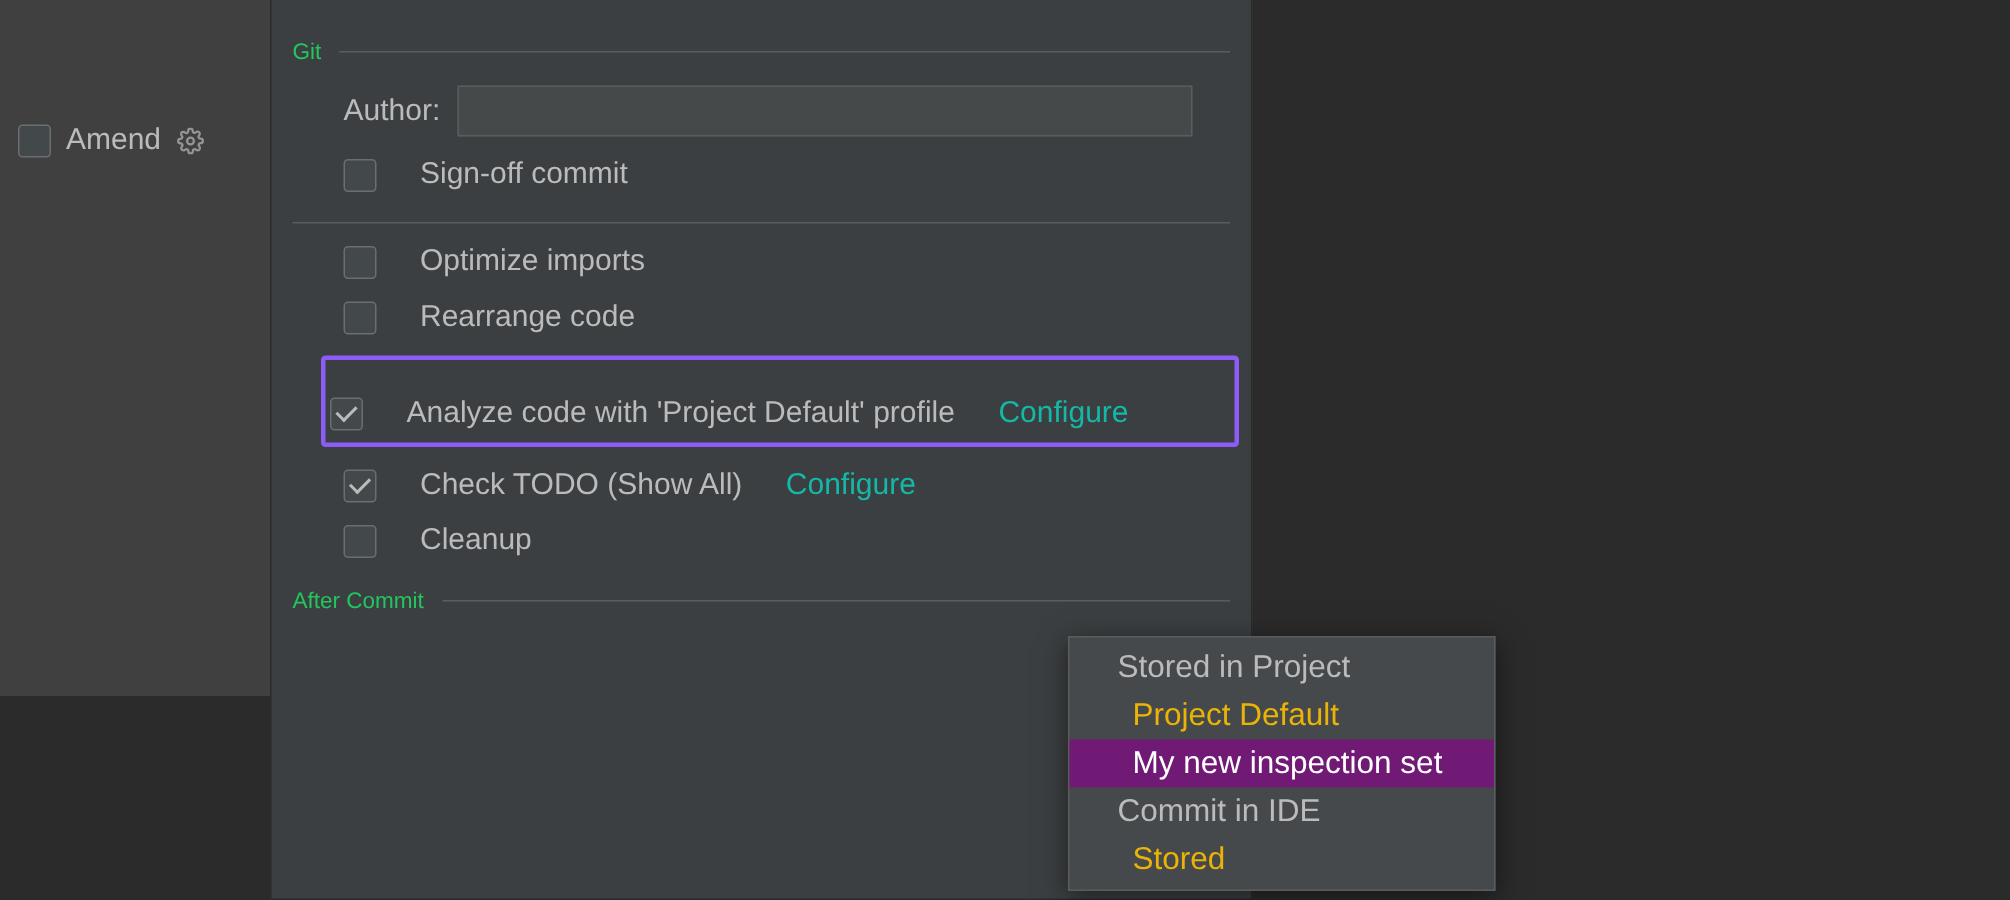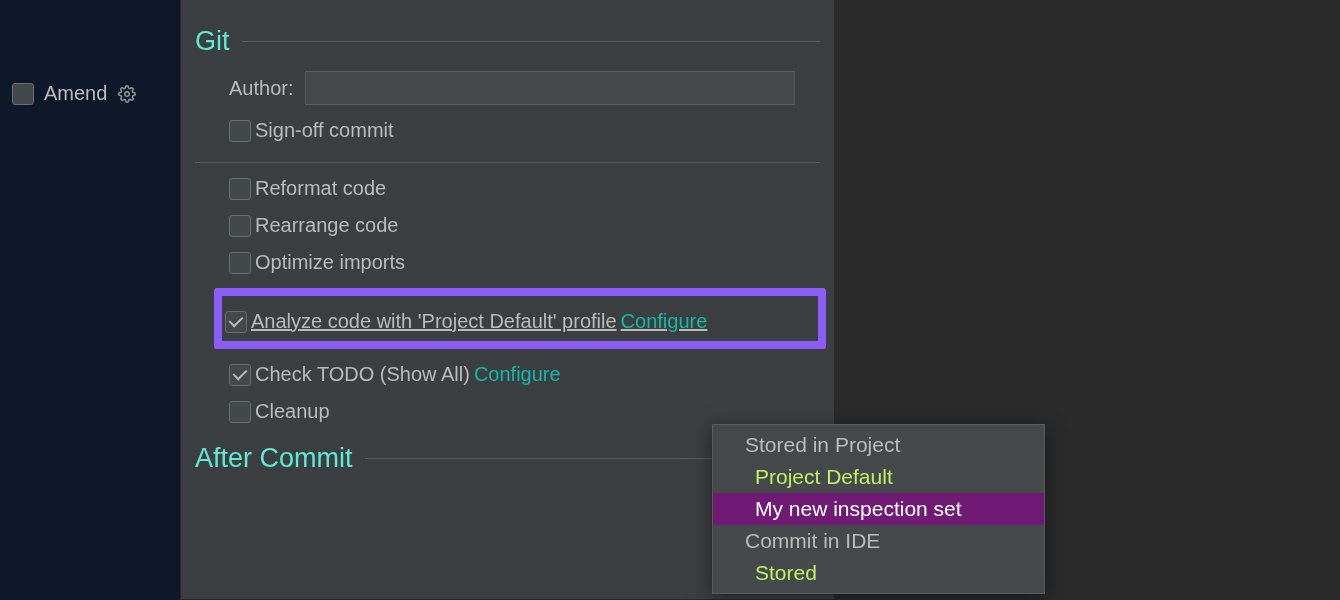--- a/index.html
+++ b/index.html
@@ -9,22 +9,22 @@
     font-family: -apple-system, BlinkMacSystemFont, "Segoe UI", sans-serif;
     font-size: 20px;
     color: #bbbbbb;
     position: relative;
   }
   .left-pane {
     position: absolute;
     left: 0;
     top: 0;
     width: 180px;
-    height: 600px;
-    background: #0f172a;
+    height: 464px;
+    background: #404040;
   }
   .amend-row {
     position: absolute;
     top: 82px;
     left: 12px;
     display: flex;
     align-items: center;
     gap: 10px;
   }
   .gear-icon {
@@ -57,22 +57,22 @@
     border-top: none;
     padding-top: 6px;
   }
   .section-header {
     display: flex;
     align-items: center;
     margin: 20px 14px 10px 14px;
     gap: 12px;
   }
   .section-header .title {
-    color: #5eead4;
-    font-size: 27px;
+    color: #22c55e;
+    font-size: 15px;
   }
   .section-header .line {
     flex: 1;
     height: 1px;
     background: #5a5d5f;
   }
   .field-row {
     display: flex;
     align-items: center;
     margin: 14px 14px 11px 48px;
@@ -86,21 +86,21 @@
     border: 1px solid #5a5d5f;
     color: #bbbbbb;
     padding: 2px 6px;
     font-size: 20px;
     outline: none;
   }
   .checkbox-row {
     display: flex;
     align-items: center;
     margin: 14px 14px 14px 48px;
-    gap: 4px;
+    gap: 29px;
     position: relative;
   }
   .checkbox {
     width: 22px;
     height: 22px;
     background: #43494a;
     border: 1px solid #6a6e70;
     border-radius: 3px;
     display: inline-flex;
     align-items: center;
@@ -113,47 +113,46 @@
     height: 11px;
     border: solid #bbbbbb;
     border-width: 0 2px 2px 0;
     transform: rotate(45deg) translate(-1px,-1px);
   }
   .link {
     color: #14b8a6;
     cursor: pointer;
   }
   .highlight-box {
-    border: 8px solid #8b5cf6;
+    border: 3px solid #8b5cf6;
     border-radius: 3px;
     margin: 4px 8px 4px 33px;
-    padding: 14px 8px 8px 3px;
-    text-decoration: underline;
+    padding: 24px 8px 8px 3px;
   }
   .highlight-box .checkbox-row {
     margin: 0 0 0 0;
   }
   .dropdown {
     position: absolute;
     left: 712px;
     top: 424px;
-    width: 333px;
+    width: 285px;
     background: #46494b;
     border: 1px solid #5a5d5f;
     box-shadow: 0 4px 18px rgba(0,0,0,0.5);
     padding: 4px 0;
   }
   .dropdown .group-label {
     padding: 4px 14px 4px 32px;
     color: #bbbbbb;
     font-size: 21px;
   }
   .dropdown .item {
     padding: 4px 14px 4px 42px;
-    color: #bef264;
+    color: #eab308;
     font-size: 21px;
     cursor: pointer;
   }
   .dropdown .item.selected {
     background: #701a75;
     color: #ffffff;
   }
 </style>
 </head>
 <body>
@@ -185,33 +184,29 @@
 
   <div class="checkbox-row">
     <span class="checkbox"></span>
     <span>Sign-off commit</span>
   </div>
 
   <div class="section-header">
     <span class="line"></span>
   </div>
 
-  <div class="checkbox-row">
-    <span class="checkbox"></span>
-    <span>Reformat code</span>
+
+  <div class="checkbox-row">
+    <span class="checkbox"></span>
+    <span>Optimize imports</span>
   </div>
 
   <div class="checkbox-row">
     <span class="checkbox"></span>
     <span>Rearrange code</span>
-  </div>
-
-  <div class="checkbox-row">
-    <span class="checkbox"></span>
-    <span>Optimize imports</span>
   </div>
 
   <div class="highlight-box">
     <div class="checkbox-row">
       <span class="checkbox checked"></span>
       <span>Analyze code with 'Project Default' profile</span>
       <span class="link">Configure</span>
     </div>
   </div>
 

